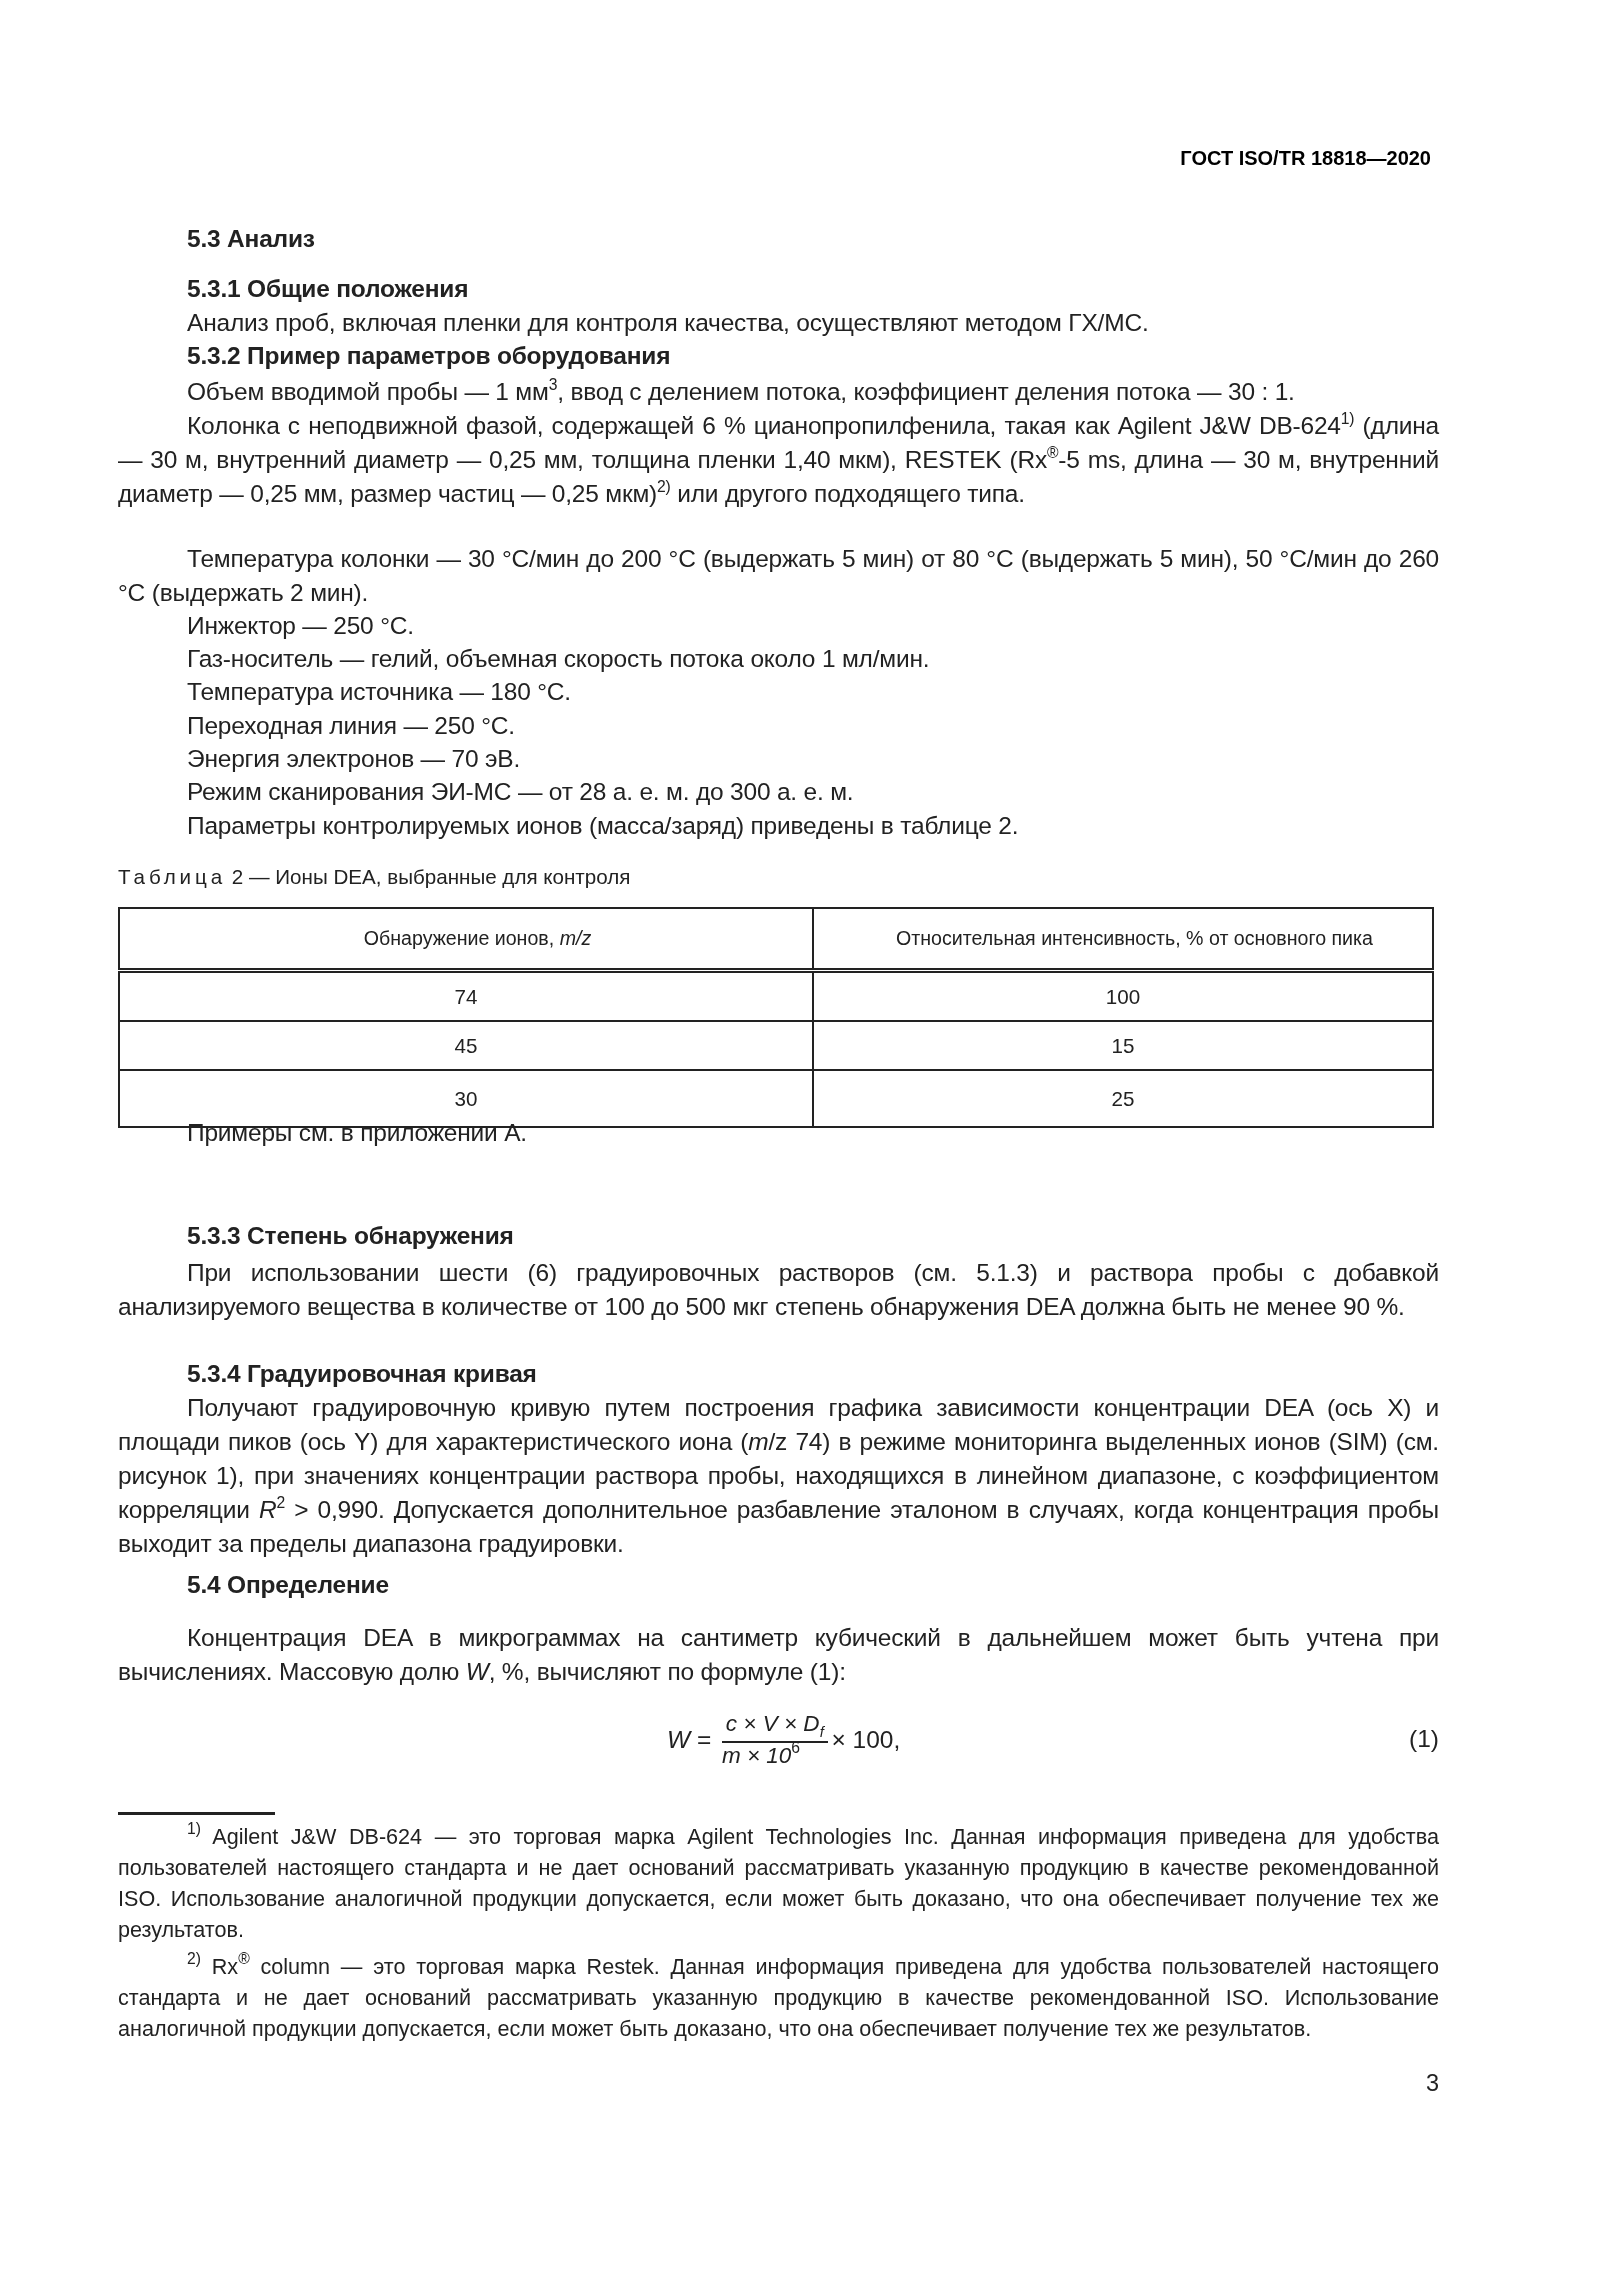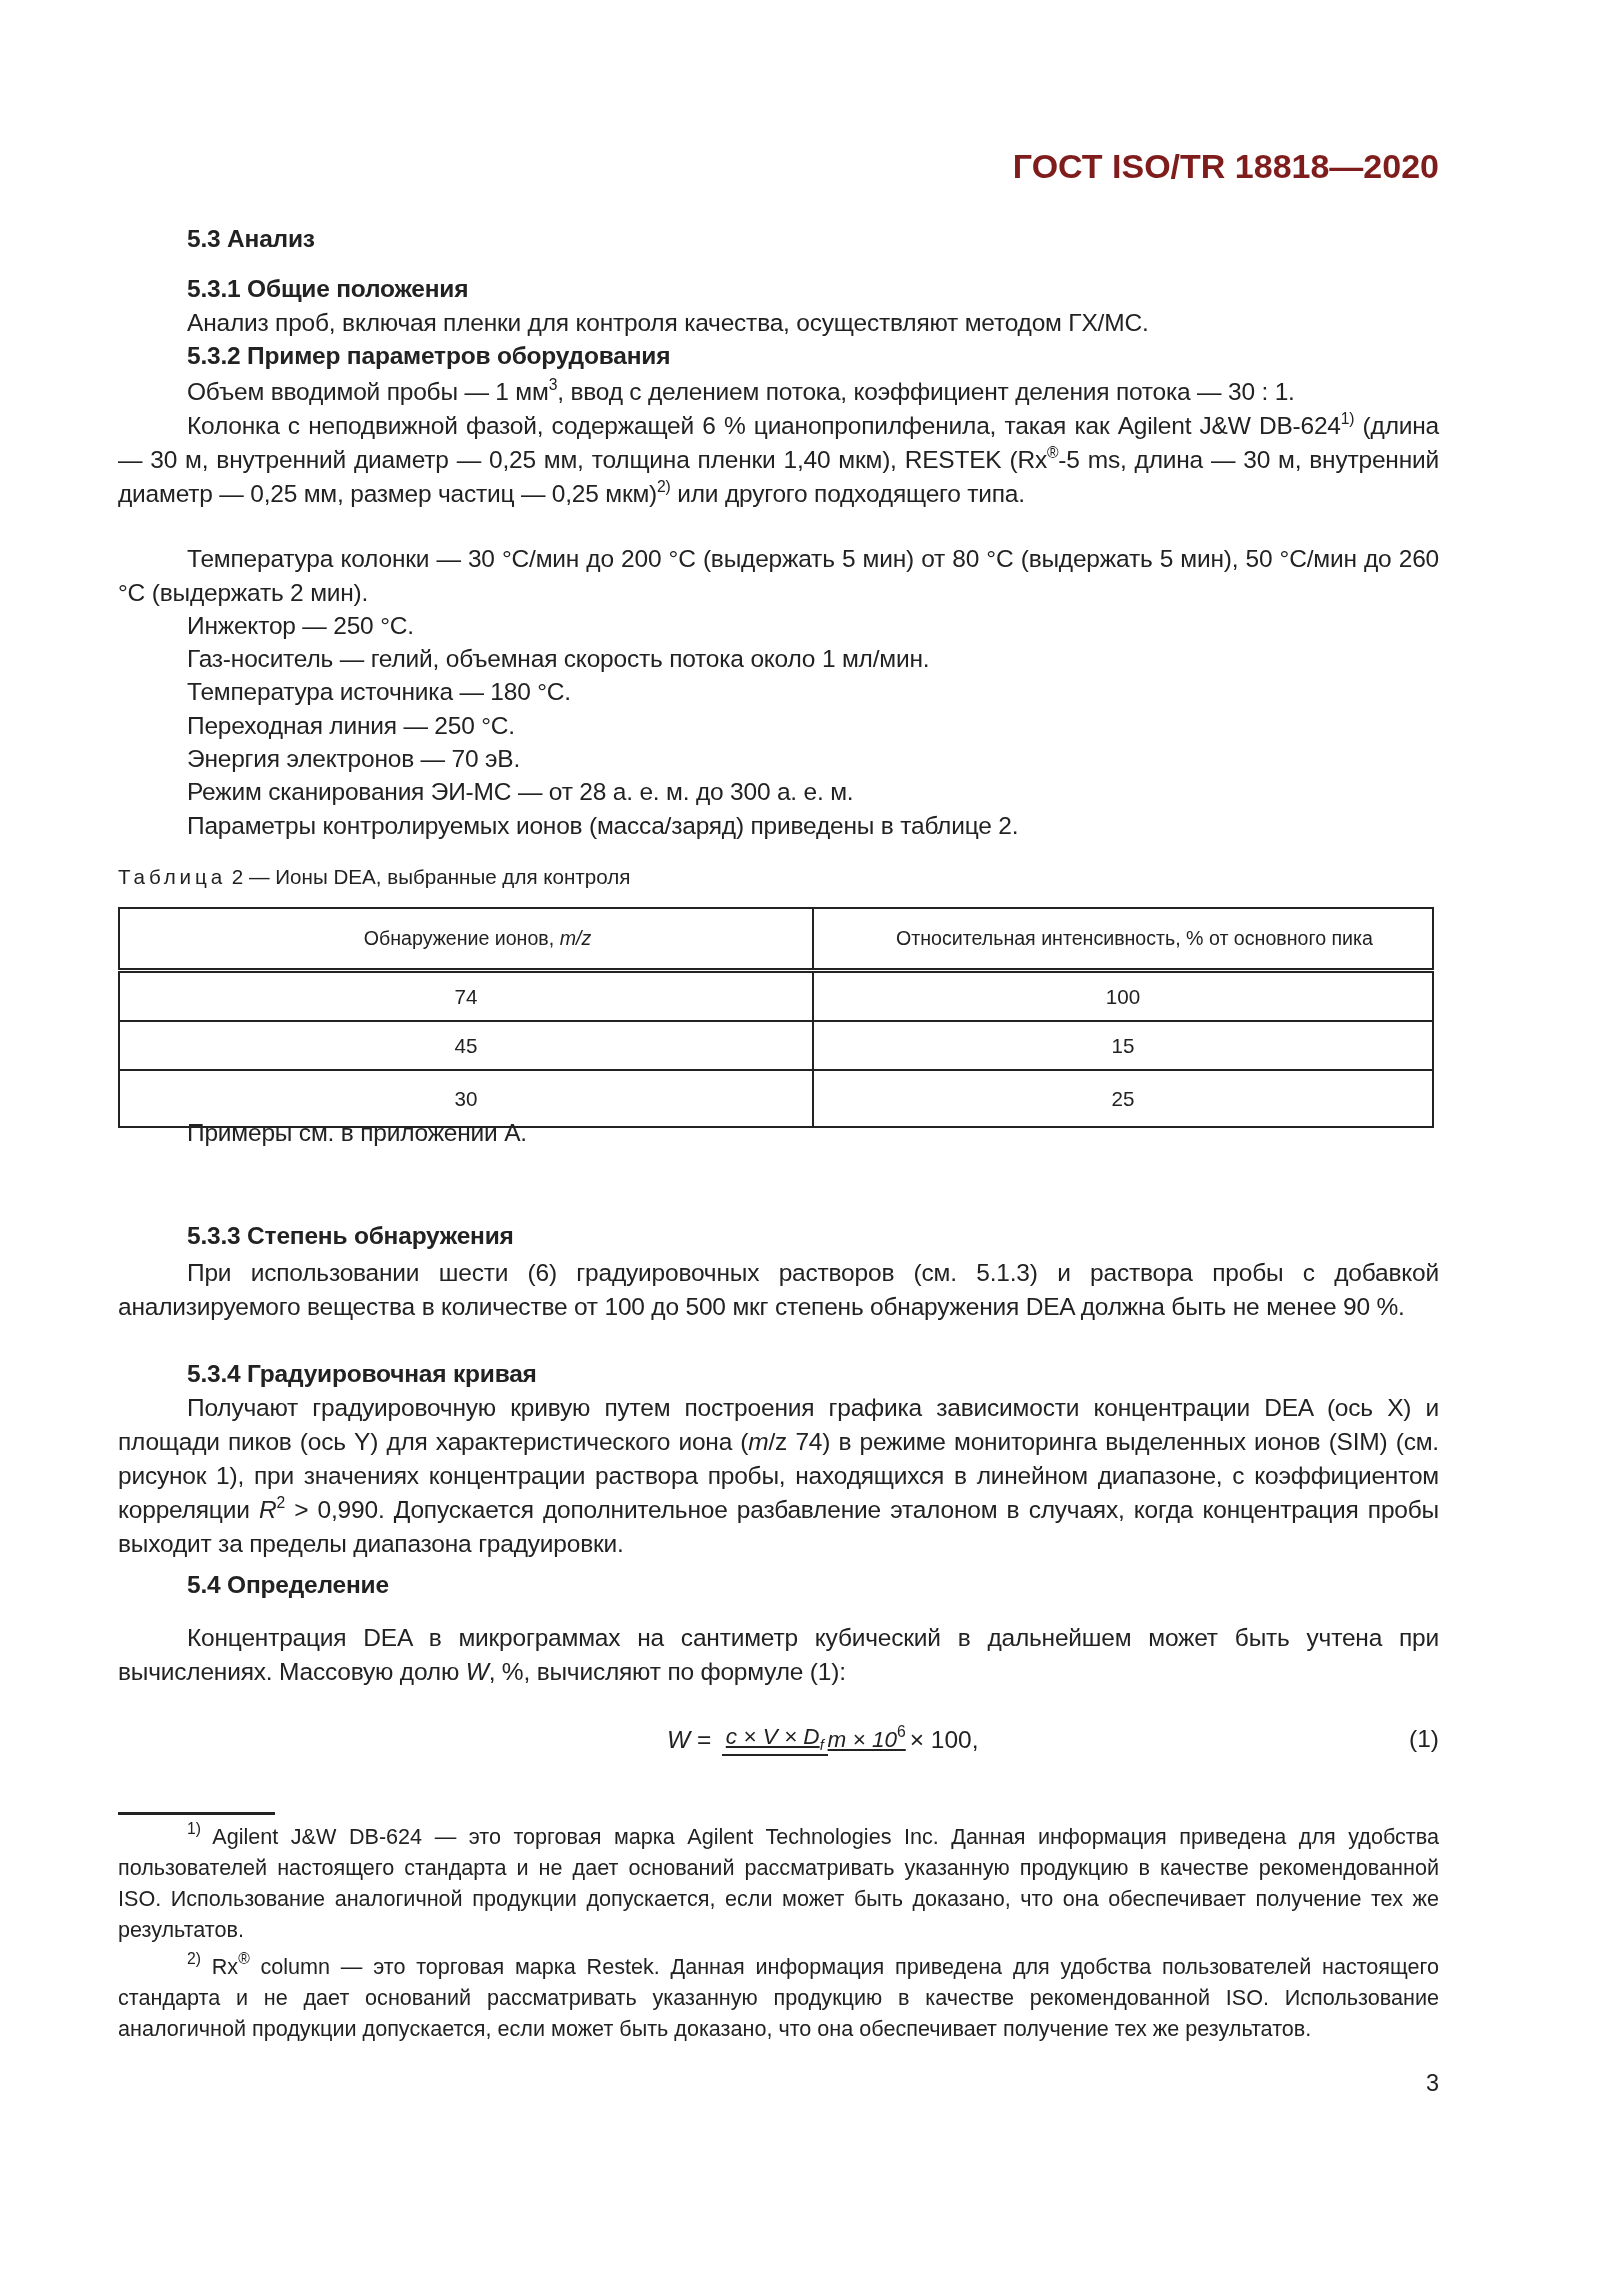--- a/index.html
+++ b/index.html
@@ -2,22 +2,22 @@
 <html><head>
 <meta charset="utf-8">
 <style>
   html, body { margin: 0; padding: 0; background: #ffffff; }
   body {
     width: 1621px; height: 2293px; position: relative; overflow: hidden;
     font-family: "Liberation Sans", sans-serif; color: #222222;
   }
   .page { position: absolute; left: 118px; top: 0; width: 1321px; }
   .hdr {
-    position: absolute; right: 0; top: 147px;
-    font-weight: bold; font-size: 34px; color: #7f1d1d;
+    position: absolute; right: 8px; top: 147px;
+    font-weight: bold; font-size: 20px; color: #000000;
   }
   .txt { font-size: 24.5px; line-height: 34px; letter-spacing: -0.2px; }
   .para { position: absolute; left: 0; width: 1321px; text-align: justify; }
   .ind { text-indent: 69px; }
   .h { font-weight: bold; }
   .hi { padding-left: 69px; }
   sup { font-size: 15.7px; line-height: 0; vertical-align: 9.8px; }
   i { font-style: italic; }
 
   .tcap { position: absolute; left: 0; top: 865px; font-size: 20.6px; color:#222; }
@@ -33,21 +33,21 @@
   table.t2 tr.head th { border-bottom: 5.9px double #222; padding-left: 24px; }
   table.t2 td { height: 45px; }
   table.t2 { border: 2.9px solid #222; }
   table.t2 tr.last td { height: 53px; }
 
   .formula {
     position: absolute; left: 549px; top: 1701px; height: 78px; width: 772px;
     font-size: 24.5px;
   }
   .f-main { position: absolute; left: 0; top: 0; display: flex; align-items: center; height: 78px; }
-  .frac { display: inline-flex; flex-direction: row; align-items: center; margin: 0 3.9px; text-decoration: underline; }
+  .frac { display: inline-flex; flex-direction: column; align-items: flex-start; margin: 0 3.9px; }
   .frac .num { padding: 0 3.9px 2px; border-bottom: 2px solid #222; font-size: 22.5px; }
   .frac .den { padding-top: 0; font-size: 22.5px; }
   .f-num { position: absolute; right: 0; top: 23.5px; }
 
   .fn-rule { position: absolute; left: 0; top: 1812px; width: 157px; height: 2.9px; background: #222; }
   .fn { font-size: 21.6px; line-height: 31px; }
   .pnum { position: absolute; right: 0; top: 2070px; font-size: 23.5px; }
 </style>
 </head>
 <body>

